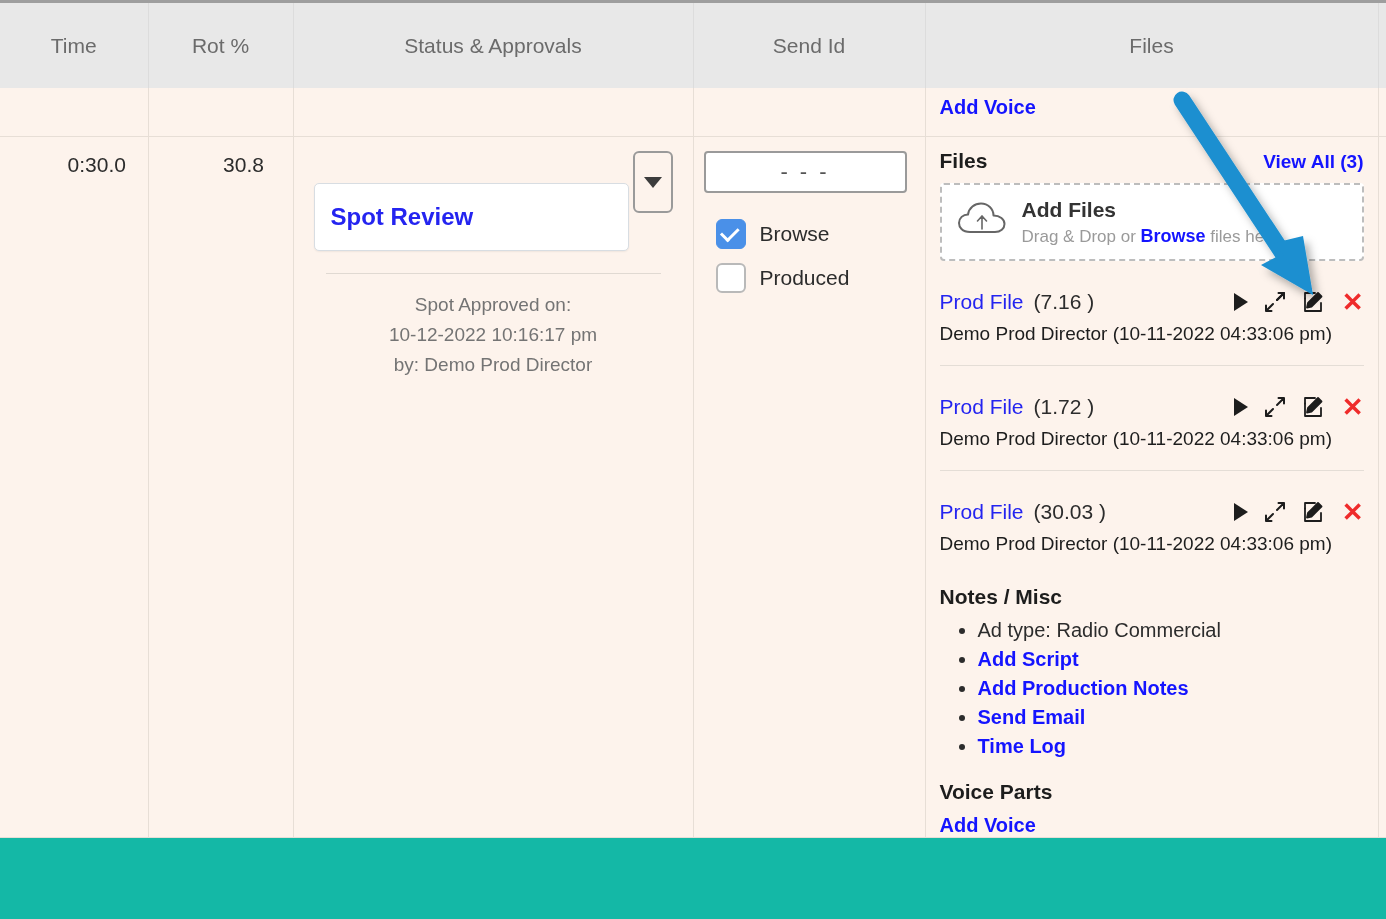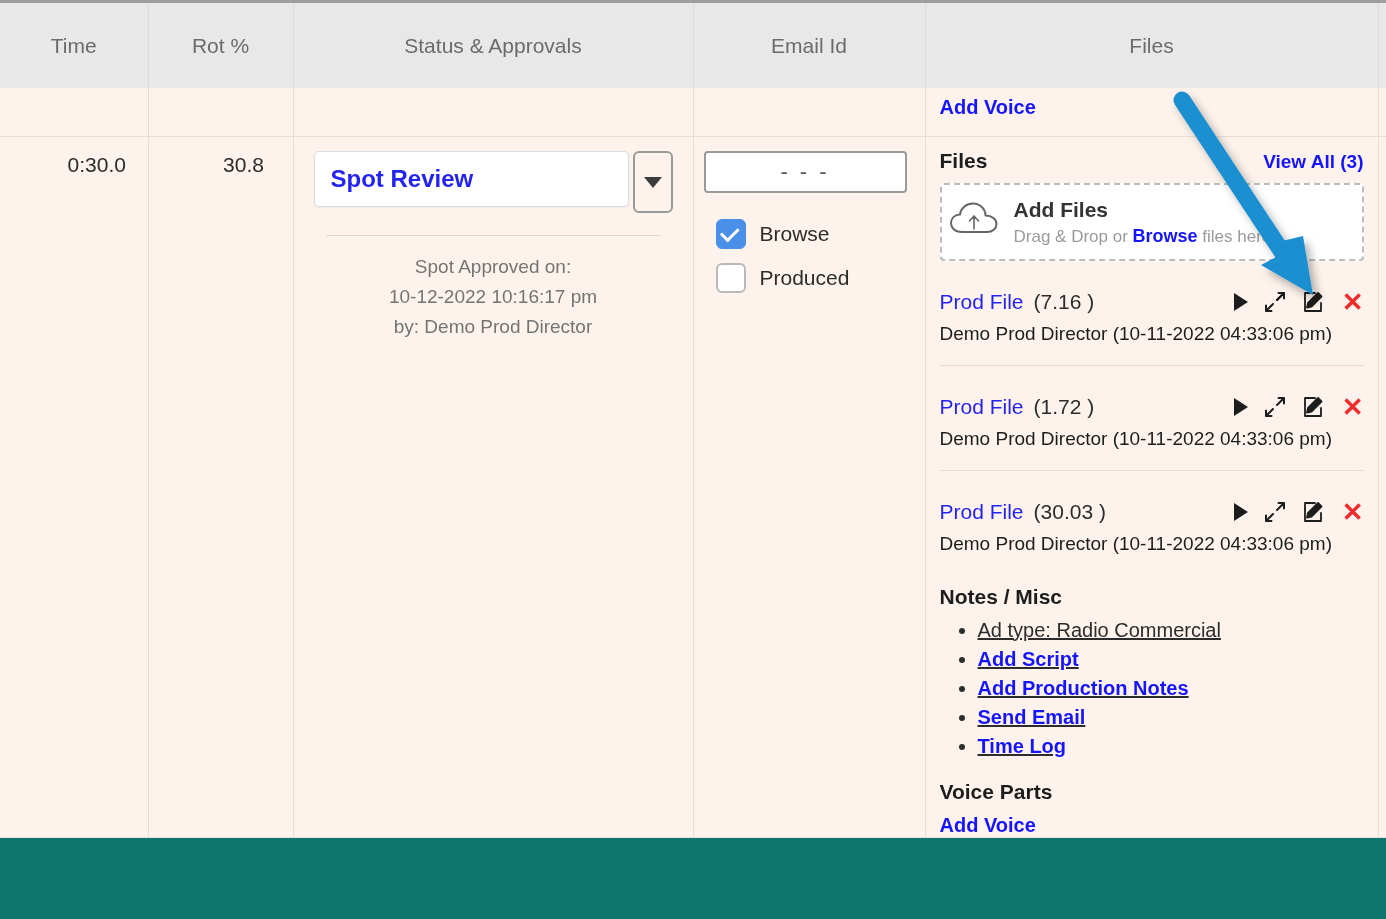--- a/index.html
+++ b/index.html
@@ -7,21 +7,21 @@
     width: 1386px; height: 919px;
     overflow: hidden;
     background: #fdf3ec;
     font-family: "Liberation Sans", sans-serif;
   }
   #app {
     position: relative;
     width: 1386px; height: 919px;
     box-sizing: border-box;
     border-top: 3px solid #9e9e9e;
-    background: #0f766e;
+    background: #14b8a6;
     overflow: hidden;
   }
   table.grid {
     width: 1386px;
     border-collapse: collapse;
     table-layout: fixed;
   }
   table.grid col.c-time    { width: 148px; }
   table.grid col.c-rot     { width: 145px; }
   table.grid col.c-status  { width: 400px; }
@@ -71,26 +71,27 @@
   }
 
   
   .status-wrap { padding: 14px 20px 0 20px; }
   .select-row { display: flex; align-items: stretch; }
   .select-box {
     flex: 1;
     background: #ffffff;
     border: 1px solid #d8dde2;
     border-radius: 5px;
-    height: 56px;
+    height: 68px;
     display: flex;
     align-items: center;
     padding-left: 16px;
     box-sizing: border-box;
     box-shadow: 0 1px 2px rgba(0,0,0,.06);
+    margin-top: 32px;
   }
   .select-value {
     color: #2424f0;
     font-weight: bold;
     font-size: 24px;
   }
   .select-arrow-btn {
     width: 40px; height: 62px;
     margin-left: 4px;
     border: 2px solid #9a9a9a;
@@ -163,21 +164,21 @@
   .files-title { font-size: 21px; font-weight: bold; color: #1d1d1d; }
   .viewall { font-size: 19px; }
 
   .dropzone {
     margin-top: 10px;
     border: 2px dashed #bdbdbd;
     background: #ffffff;
     border-radius: 4px;
     height: 78px;
     display: flex; align-items: center;
-    padding: 0 6px;
+    padding: 0 14px;
     box-sizing: border-box;
   }
   .dz-text { margin-left: 14px; }
   .dz-title { font-size: 21px; font-weight: bold; color: #333; }
   .dz-sub { font-size: 17px; color: #9a9a9a; margin-top: 4px; }
   .dz-sub .link { font-size: 18px; }
 
   .file-row { padding-top: 28px; }
   .file-row + .file-row { border-top: 1px solid #e4ddd6; margin-top: 12px; }
   .file-line {
@@ -205,21 +206,21 @@
   }
 
   .sec-title {
     font-size: 21px; font-weight: bold; color: #1d1d1d;
     margin-top: 22px;
   }
   ul.notes {
     margin: 10px 0 0 0;
     padding-left: 38px;
   }
-  ul.notes li { margin-bottom: 6px; font-size: 20px; color: #2c2c2c; text-decoration: underline; }
+  ul.notes li { margin-bottom: 6px; font-size: 20px; color: #2c2c2c; }
   ul.notes li .link { font-size: 20px; }
 
   .voice-link { margin-top: 10px; font-size: 20px; }
 
   
   .anno {
     position: absolute;
     left: 0; top: 0;
     width: 1386px; height: 919px;
     pointer-events: none;
@@ -237,21 +238,21 @@
         <col class="c-status">
       <col class="c-cart">
         <col class="c-files">
         <col class="c-sb">
     </colgroup>
     <thead>
       <tr>
         <th>Time</th>
         <th>Rot %</th>
         <th>Status &amp; Approvals</th>
-        <th>Email Id</th>
+        <th>Send Id</th>
         <th>Files</th>
         <th class="sb"></th>
       </tr>
     </thead>
     <tbody>
 
       <tr class="spacer">
         <td></td>
         <td></td>
         <td></td>

